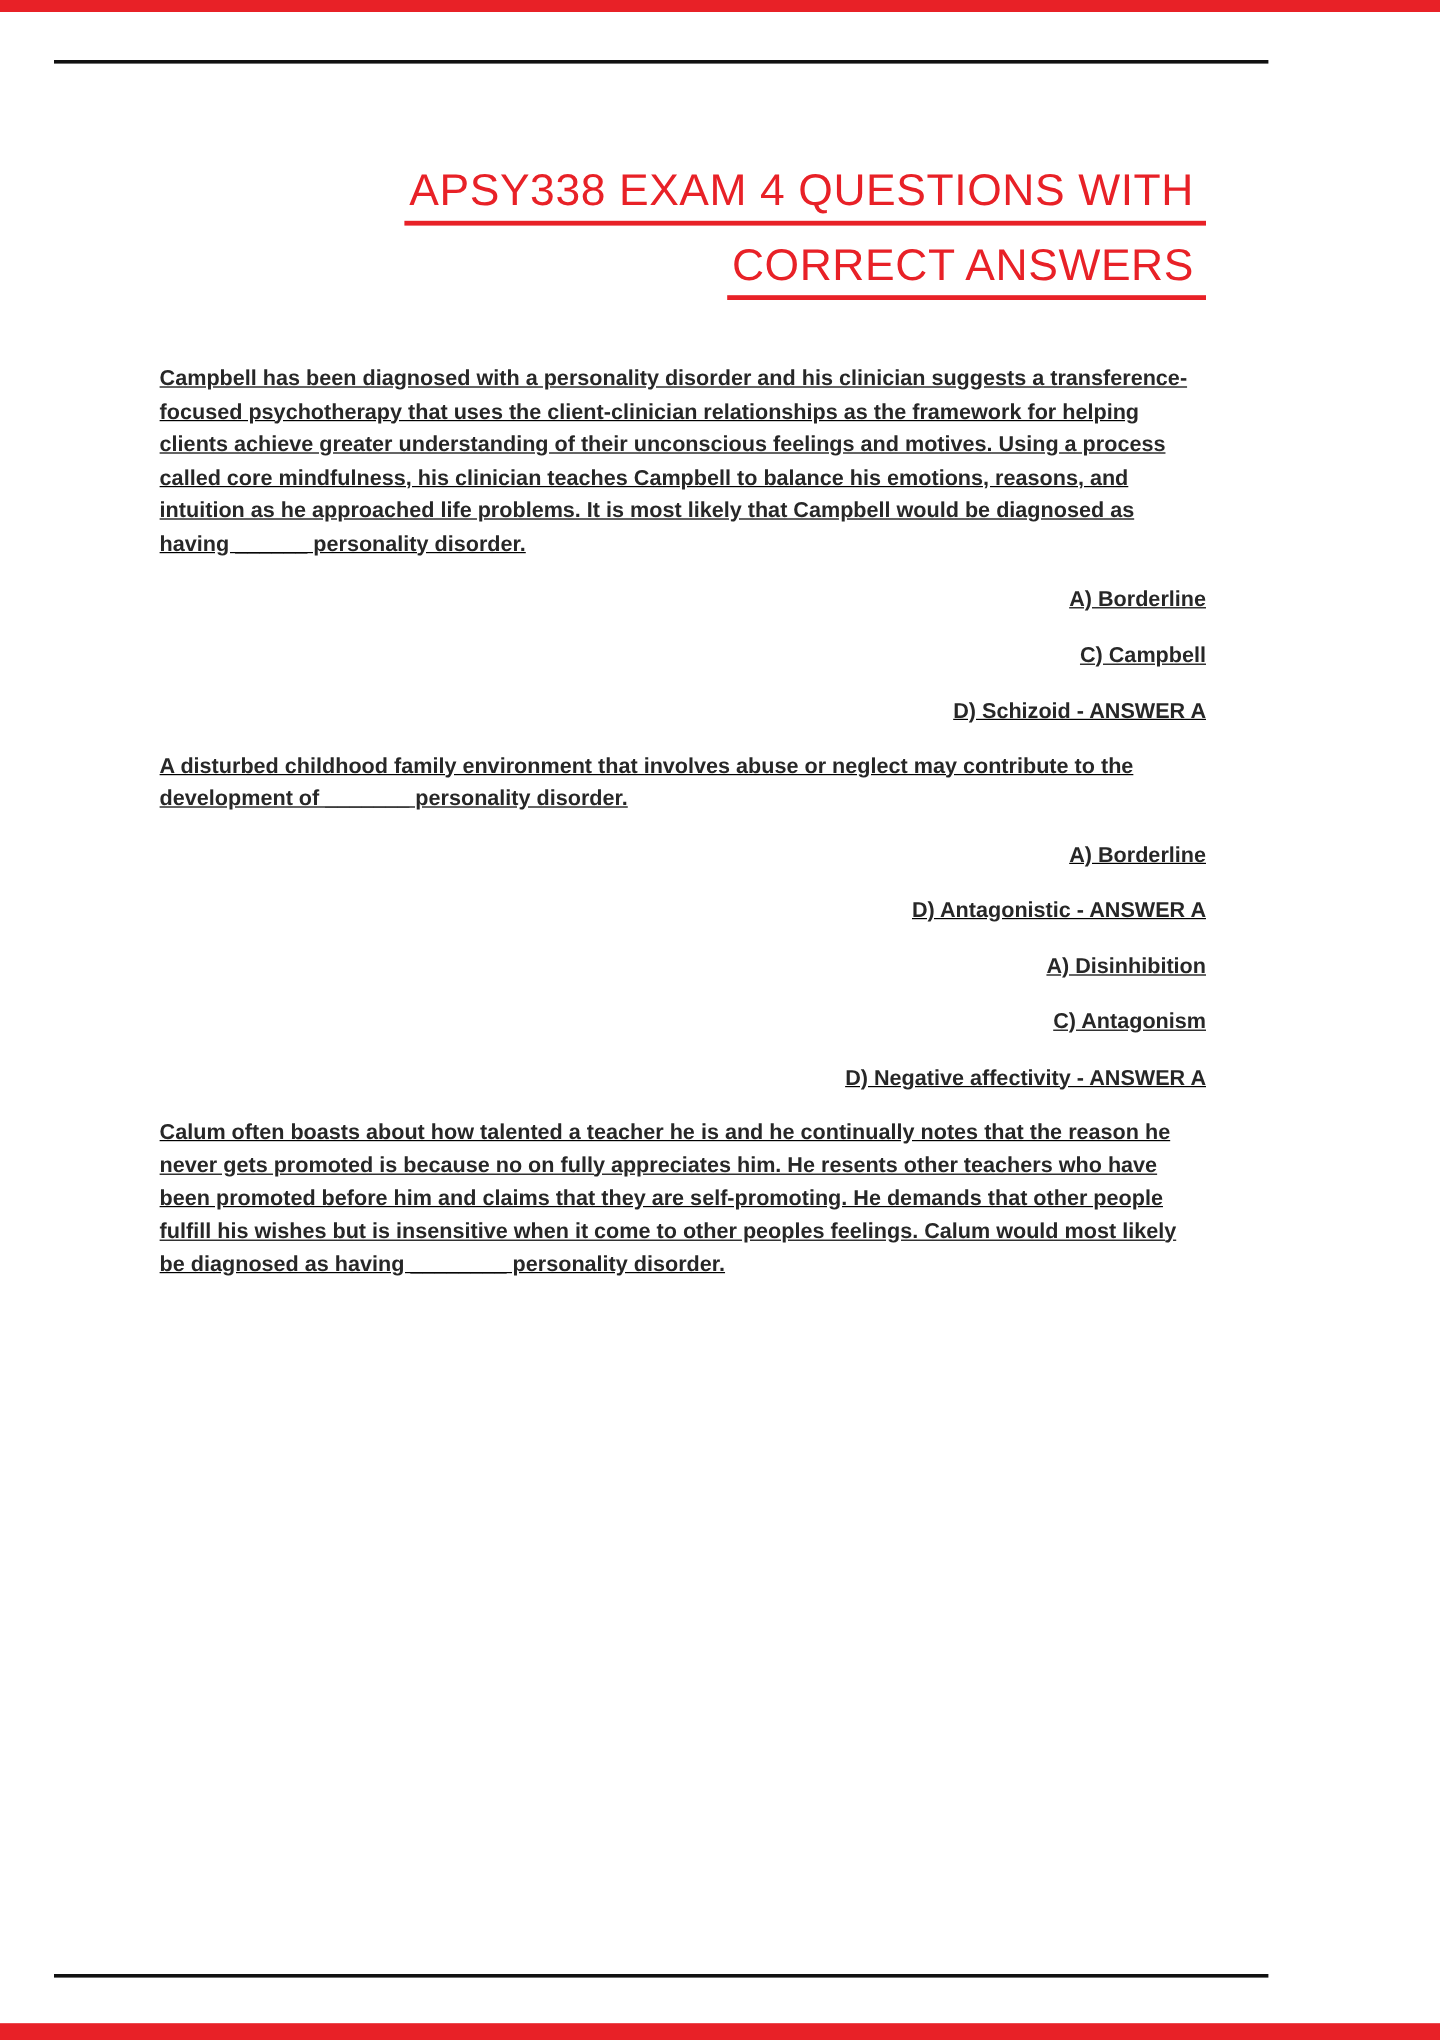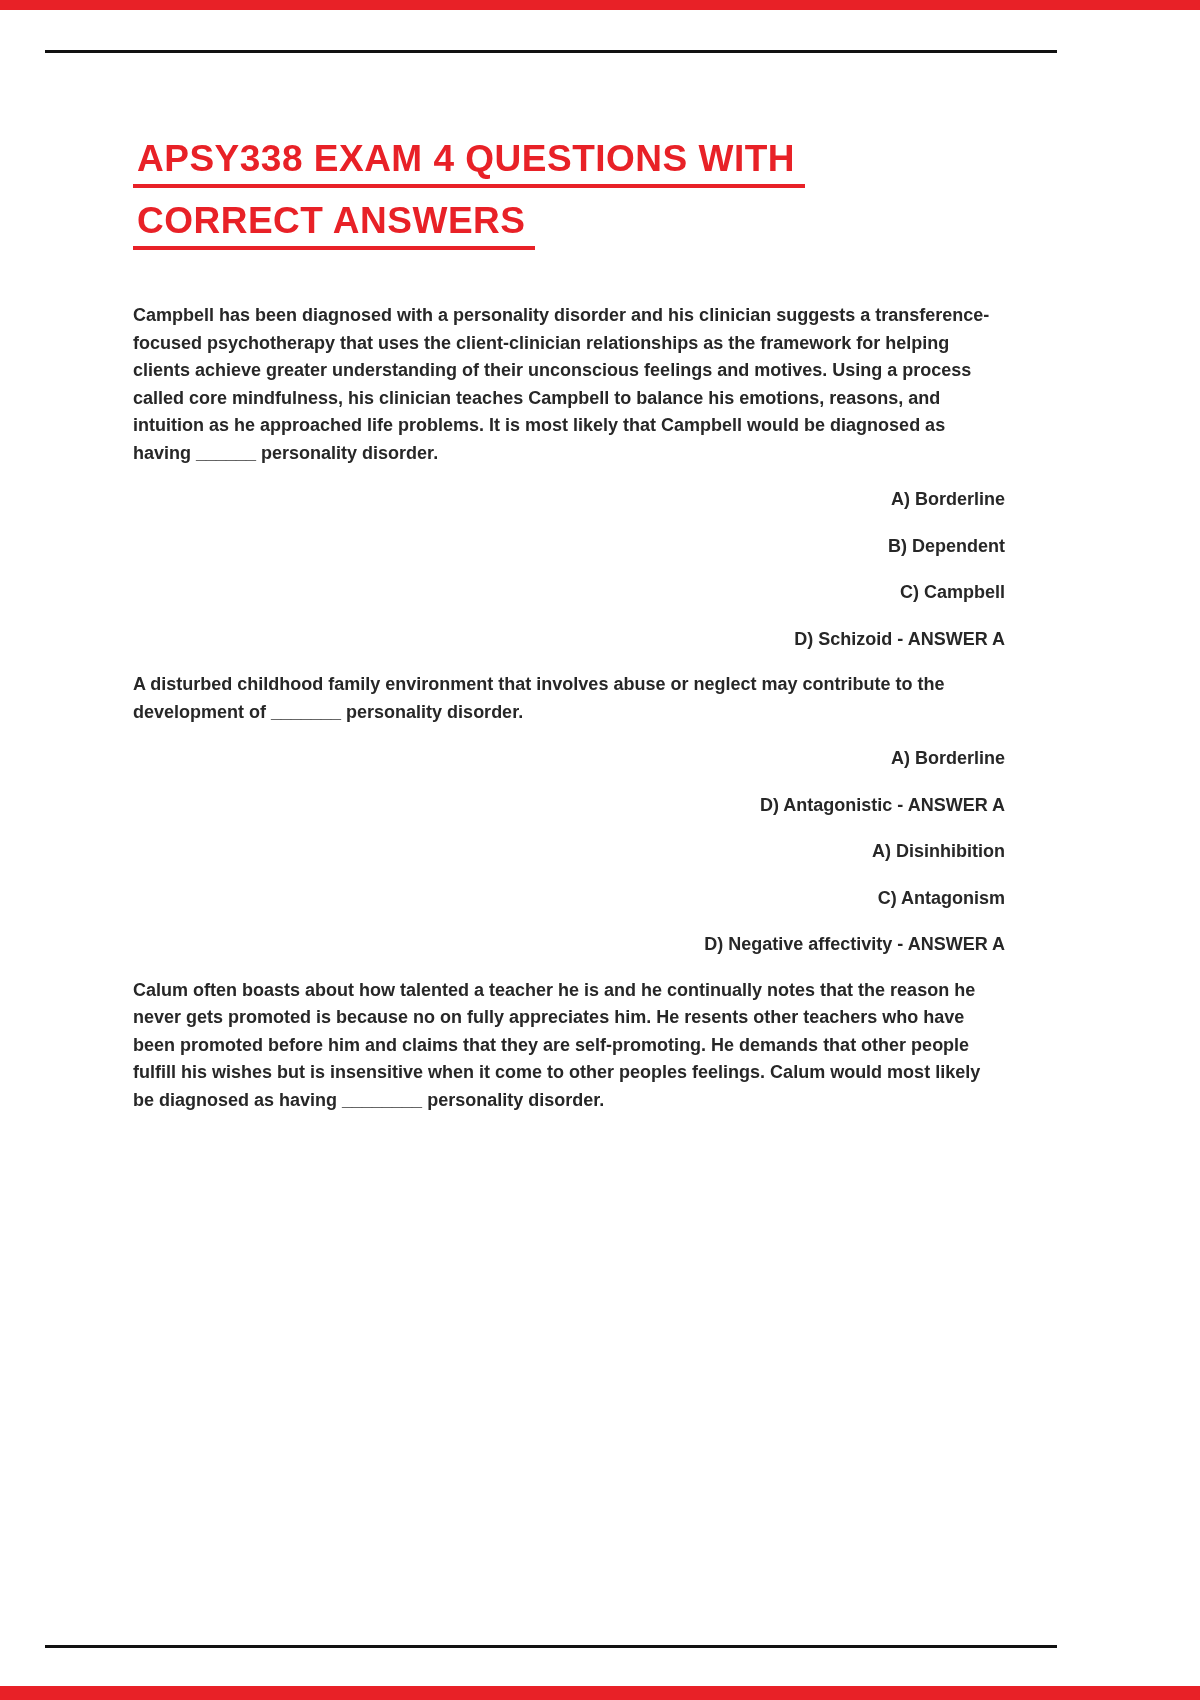--- a/index.html
+++ b/index.html
@@ -39,35 +39,36 @@
   .rule.top { top: 50px; }
   .rule.bottom { top: 1645px; }
   .content {
     position: absolute;
     left: 133px;
     top: 0;
     width: 872px;
   }
   .title {
     margin: 128px 0 0 0;
-    text-align: left;
+    text-align: right;
     color: var(--accent);
     font-size: 37px;
-    font-weight: 700;
+    font-weight: 400;
     letter-spacing: 0.5px;
   }
   .title-row { line-height: 62px; }
   .title-line {
     display: inline-block;
     line-height: 46px;
     border-bottom: 4px solid var(--accent);
     padding: 0 10px 2px 4px;
   }
   .questions {
     margin-top: 50px;
+    text-decoration: underline;
   }
   .prompt, .option {
     margin: 18px 0;
     color: var(--text);
     font-size: 18px;
     line-height: 27.5px;
     font-weight: 700;
   }
   .option { margin-top: 19px; text-align: right; }
 </style>
@@ -85,21 +86,20 @@
       </div>
       <div class="title-row">
         <span class="title-line">CORRECT ANSWERS</span>
       </div>
     </h1>
 
     <div class="questions" id="questions">
         <div class="question">
           <p class="prompt">Campbell has been diagnosed with a personality disorder and his clinician suggests a transference-focused psychotherapy that uses the client-clinician relationships as the framework for helping clients achieve greater understanding of their unconscious feelings and motives. Using a process called core mindfulness, his clinician teaches Campbell to balance his emotions, reasons, and intuition as he approached life problems. It is most likely that Campbell would be diagnosed as having ______ personality disorder.</p>
           <p class="option">A) Borderline</p>
-          <p class="option">B) Dependent</p>
           <p class="option">C) Campbell</p>
           <p class="option">D) Schizoid - ANSWER A</p>
         </div>
         <div class="question">
           <p class="prompt">A disturbed childhood family environment that involves abuse or neglect may contribute to the development of _______ personality disorder.</p>
           <p class="option">A) Borderline</p>
           <p class="option">D) Antagonistic - ANSWER A</p>
         </div>
         <div class="question">
           <p class="option">A) Disinhibition</p>

